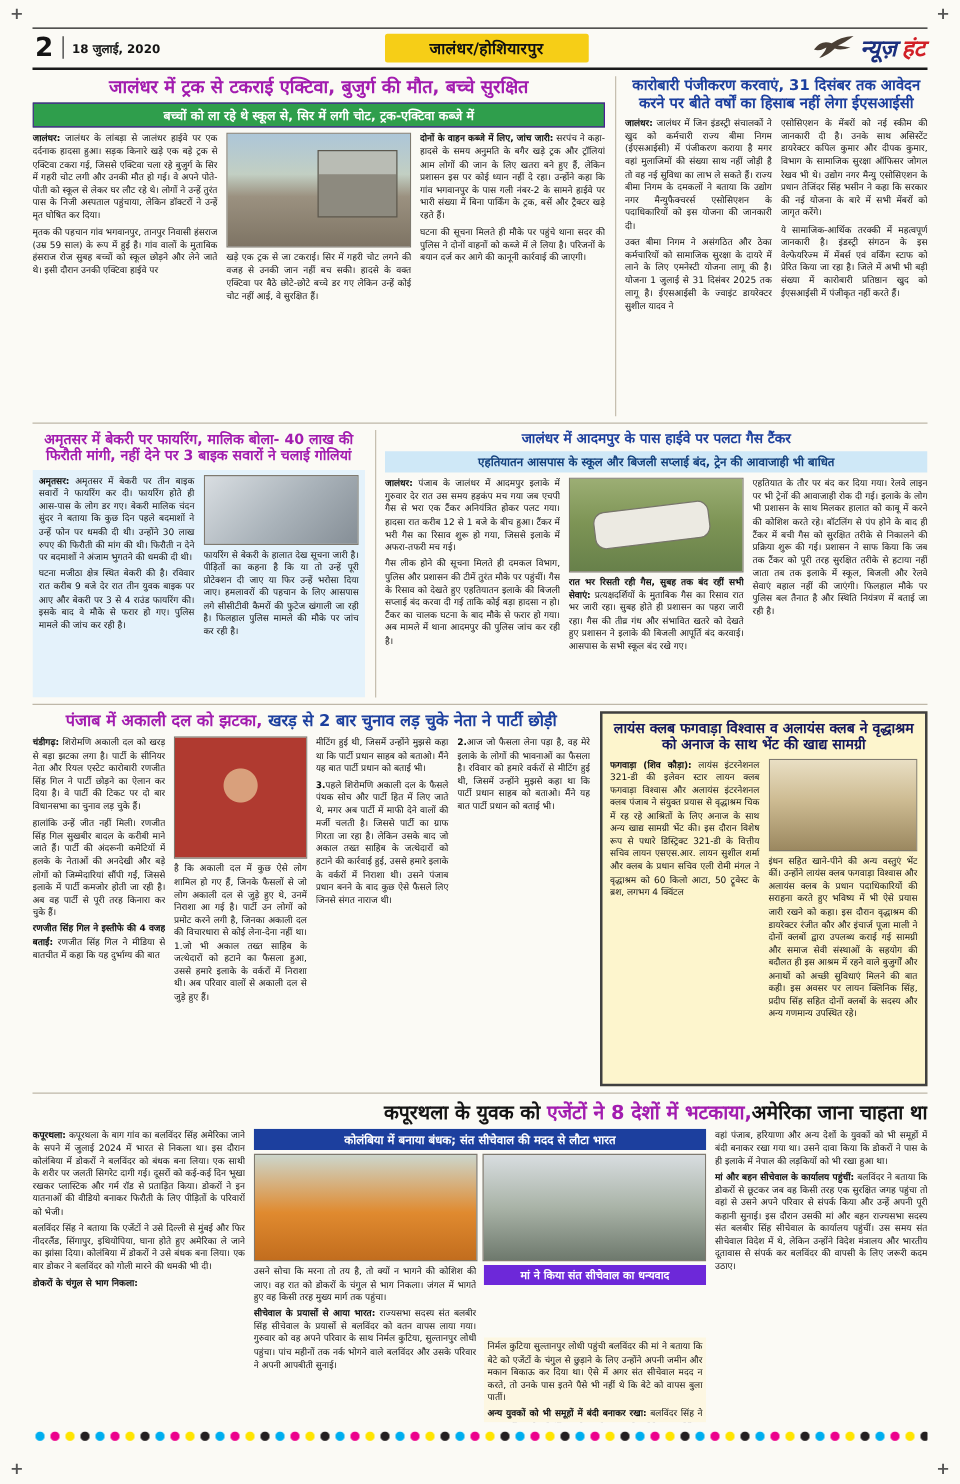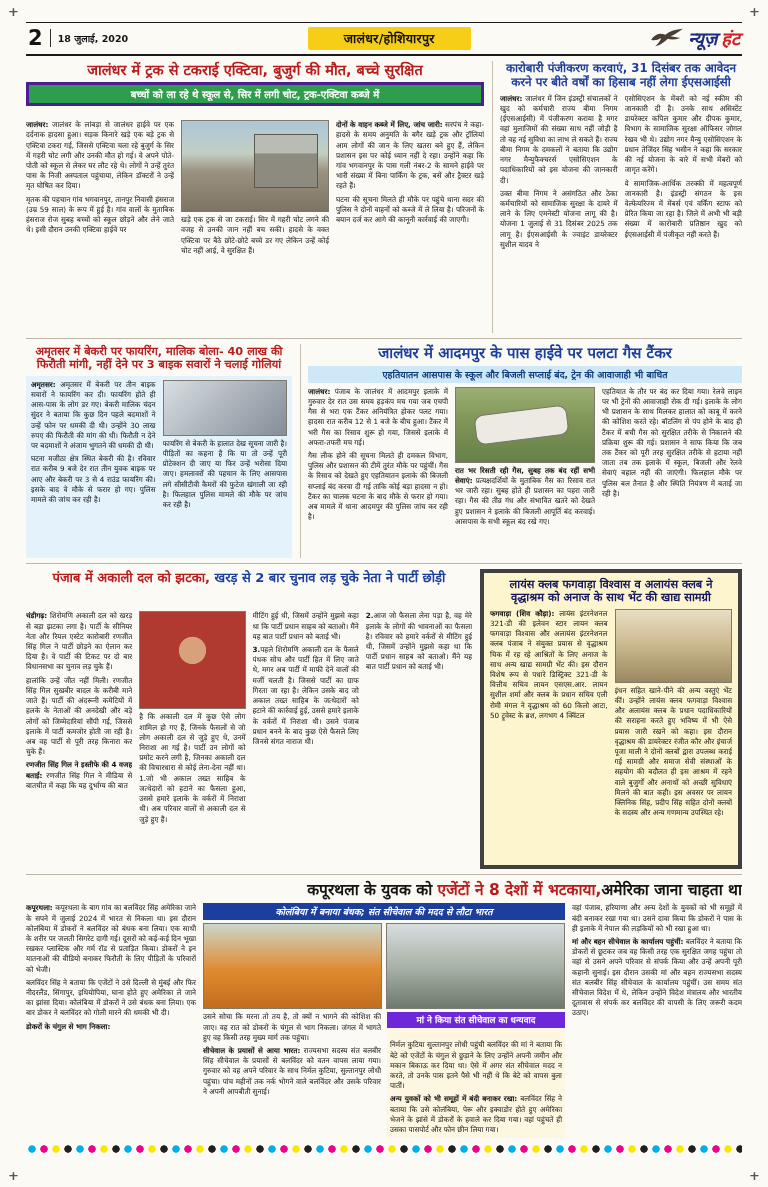--- a/index.html
+++ b/index.html
@@ -33,32 +33,32 @@
   }
   .mh-logo { display:flex; align-items:center; gap:4px; font-size:18px; font-weight:bold; font-style:italic; }
   .logo-blue { color:#1b2f7e; } .logo-red { color:#d11f26; }
 
   
   .row { display:flex; gap:8px; flex:0 0 auto; }
   .row + .row { border-top:1px solid #beb7a8; margin-top:5px; padding-top:5px; }
   .art { overflow:hidden; }
   .vrule { border-left:1px solid #c6bfb0; padding-left:7px; }
   .hl { text-align:center; font-weight:bold; line-height:1.18; }
-  .red { color:#b91c1c; } .blue { color:#1c3f9e; }
+  .red { color:#a21caf; } .blue { color:#1c3f9e; }
   .h-a1 { font-size:14.5px; margin:1px 0 3px; }
   .h-a2 { font-size:11.8px; margin:1px 2px 4px; }
   .h-a3 { font-size:11.3px; margin:1px 2px 4px; }
-  .h-a4 { font-size:15px; margin:1px 0 3px; }
+  .h-a4 { font-size:11px; margin:1px 0 3px; }
   .h-a5 { font-size:13px; margin:1px 0 4px; }
   .h-a6 { font-size:11.3px; margin:1px 2px 4px; color:#14175e; }
   .h-a7 { font-size:15.5px; margin:1px 0 4px; color:#141414; }
   .kicker { text-align:center; font-weight:bold; }
-  .k-green { background:#2f9e4c; color:#fff; font-size:10px; padding:2px 0; border:3px solid #4c1d95; margin-bottom:14px; }
+  .k-green { background:#2f9e4c; color:#fff; font-size:10px; padding:2px 0; border:1px solid #4c1d95; margin-bottom:4px; }
   .k-blue  { background:#cfe8f7; color:#123f7c; font-size:9.3px; padding:2px 15px; margin-bottom:4px; }
-  .bar-darkblue { background:#1c3f9e; color:#fff; font-size:9.3px; padding:2px 2px; text-align:center; font-weight:bold;font-style:italic; }
+  .bar-darkblue { background:#1c3f9e; color:#fff; font-size:9.3px; padding:2px 2px; text-align:center; font-weight:bold; }
   .bar-magenta  { background:#6d28d9; color:#fff; font-size:8.8px; padding:2px 2px; text-align:center; font-weight:bold; }
 
   .body { font-size:7.2px; line-height:1.42; text-align:justify; color:#101010; }
   .body p { margin-bottom:3px; }
   .body b { font-weight:bold; }
   .cols { display:flex; gap:7px; }
   .col { flex:1; overflow:hidden; }
 
   .photo { width:100%; border:1px solid #7f7a70; position:relative; margin-bottom:3px; }
   .photo-accident { height:92px; background:linear-gradient(180deg,#adc6d8 0%,#c2cfc3 36%,#9b9180 56%,#7e7464 100%); }
@@ -81,35 +81,35 @@
   .a2 .cols { height:198px; }
 
   .row2 { height:220px; }
   .a3 { flex:0 0 266px; display:flex; flex-direction:column; }
   .a3-box { background:#e4f2fb; padding:4px 5px; flex:1; overflow:hidden; }
   .a3-box .cols { height:100%; }
   .a4 { flex:1; display:flex; flex-direction:column; }
   .a4 .cols { flex:1; overflow:hidden; }
 
   .row3 { height:306px; }
-  .a5 { flex:0 0 446px; display:flex; flex-direction:column;gap:22px; }
+  .a5 { flex:0 0 446px; display:flex; flex-direction:column; }
   .a5 .cols { flex:1; overflow:hidden; }
-  .a6 { flex:1; background:#fdf5cd; border:4px solid #404040; padding:4px 6px; display:flex; flex-direction:column; }
+  .a6 { flex:1; background:#fdf5cd; border:2px solid #404040; padding:4px 6px; display:flex; flex-direction:column; }
   .a6 .cols { flex:1; overflow:hidden;justify-content:flex-end; }
 
   .row4 { height:264px; }
   .a7 { flex:1; display:flex; flex-direction:column;align-items:flex-end; }
   .a7-grid { display:flex; gap:7px; flex:1; overflow:hidden; }
   .a7-col { flex:0 0 170px; overflow:hidden; }
   .a7-mid { flex:1; display:flex; flex-direction:column; gap:3px; overflow:hidden; }
   .a7-photos { display:flex; gap:4px; }
   .a7-photos .photo { flex:1; margin-bottom:0; }
   .a7-midcols { display:flex; gap:6px; flex:1; overflow:hidden; }
   .a7-midcol { flex:1; overflow:hidden; }
-  .mom-body { background:#fdf7e2; padding:12px 3px; }
+  .mom-body { background:#fdf7e2; padding:2px 3px;margin-top:42px; }
 
   
   .dots {
     margin-top:6px; height:11px; flex:0 0 auto;
     background-image:
       radial-gradient(circle at 6px 5px,  #00aeef 3.4px, transparent 4px),
       radial-gradient(circle at 18px 5px, #ec008c 3.4px, transparent 4px),
       radial-gradient(circle at 30px 5px, #ffe400 3.4px, transparent 4px),
       radial-gradient(circle at 42px 5px, #231f20 3.4px, transparent 4px);
     background-size:48px 11px; background-repeat:repeat-x;

